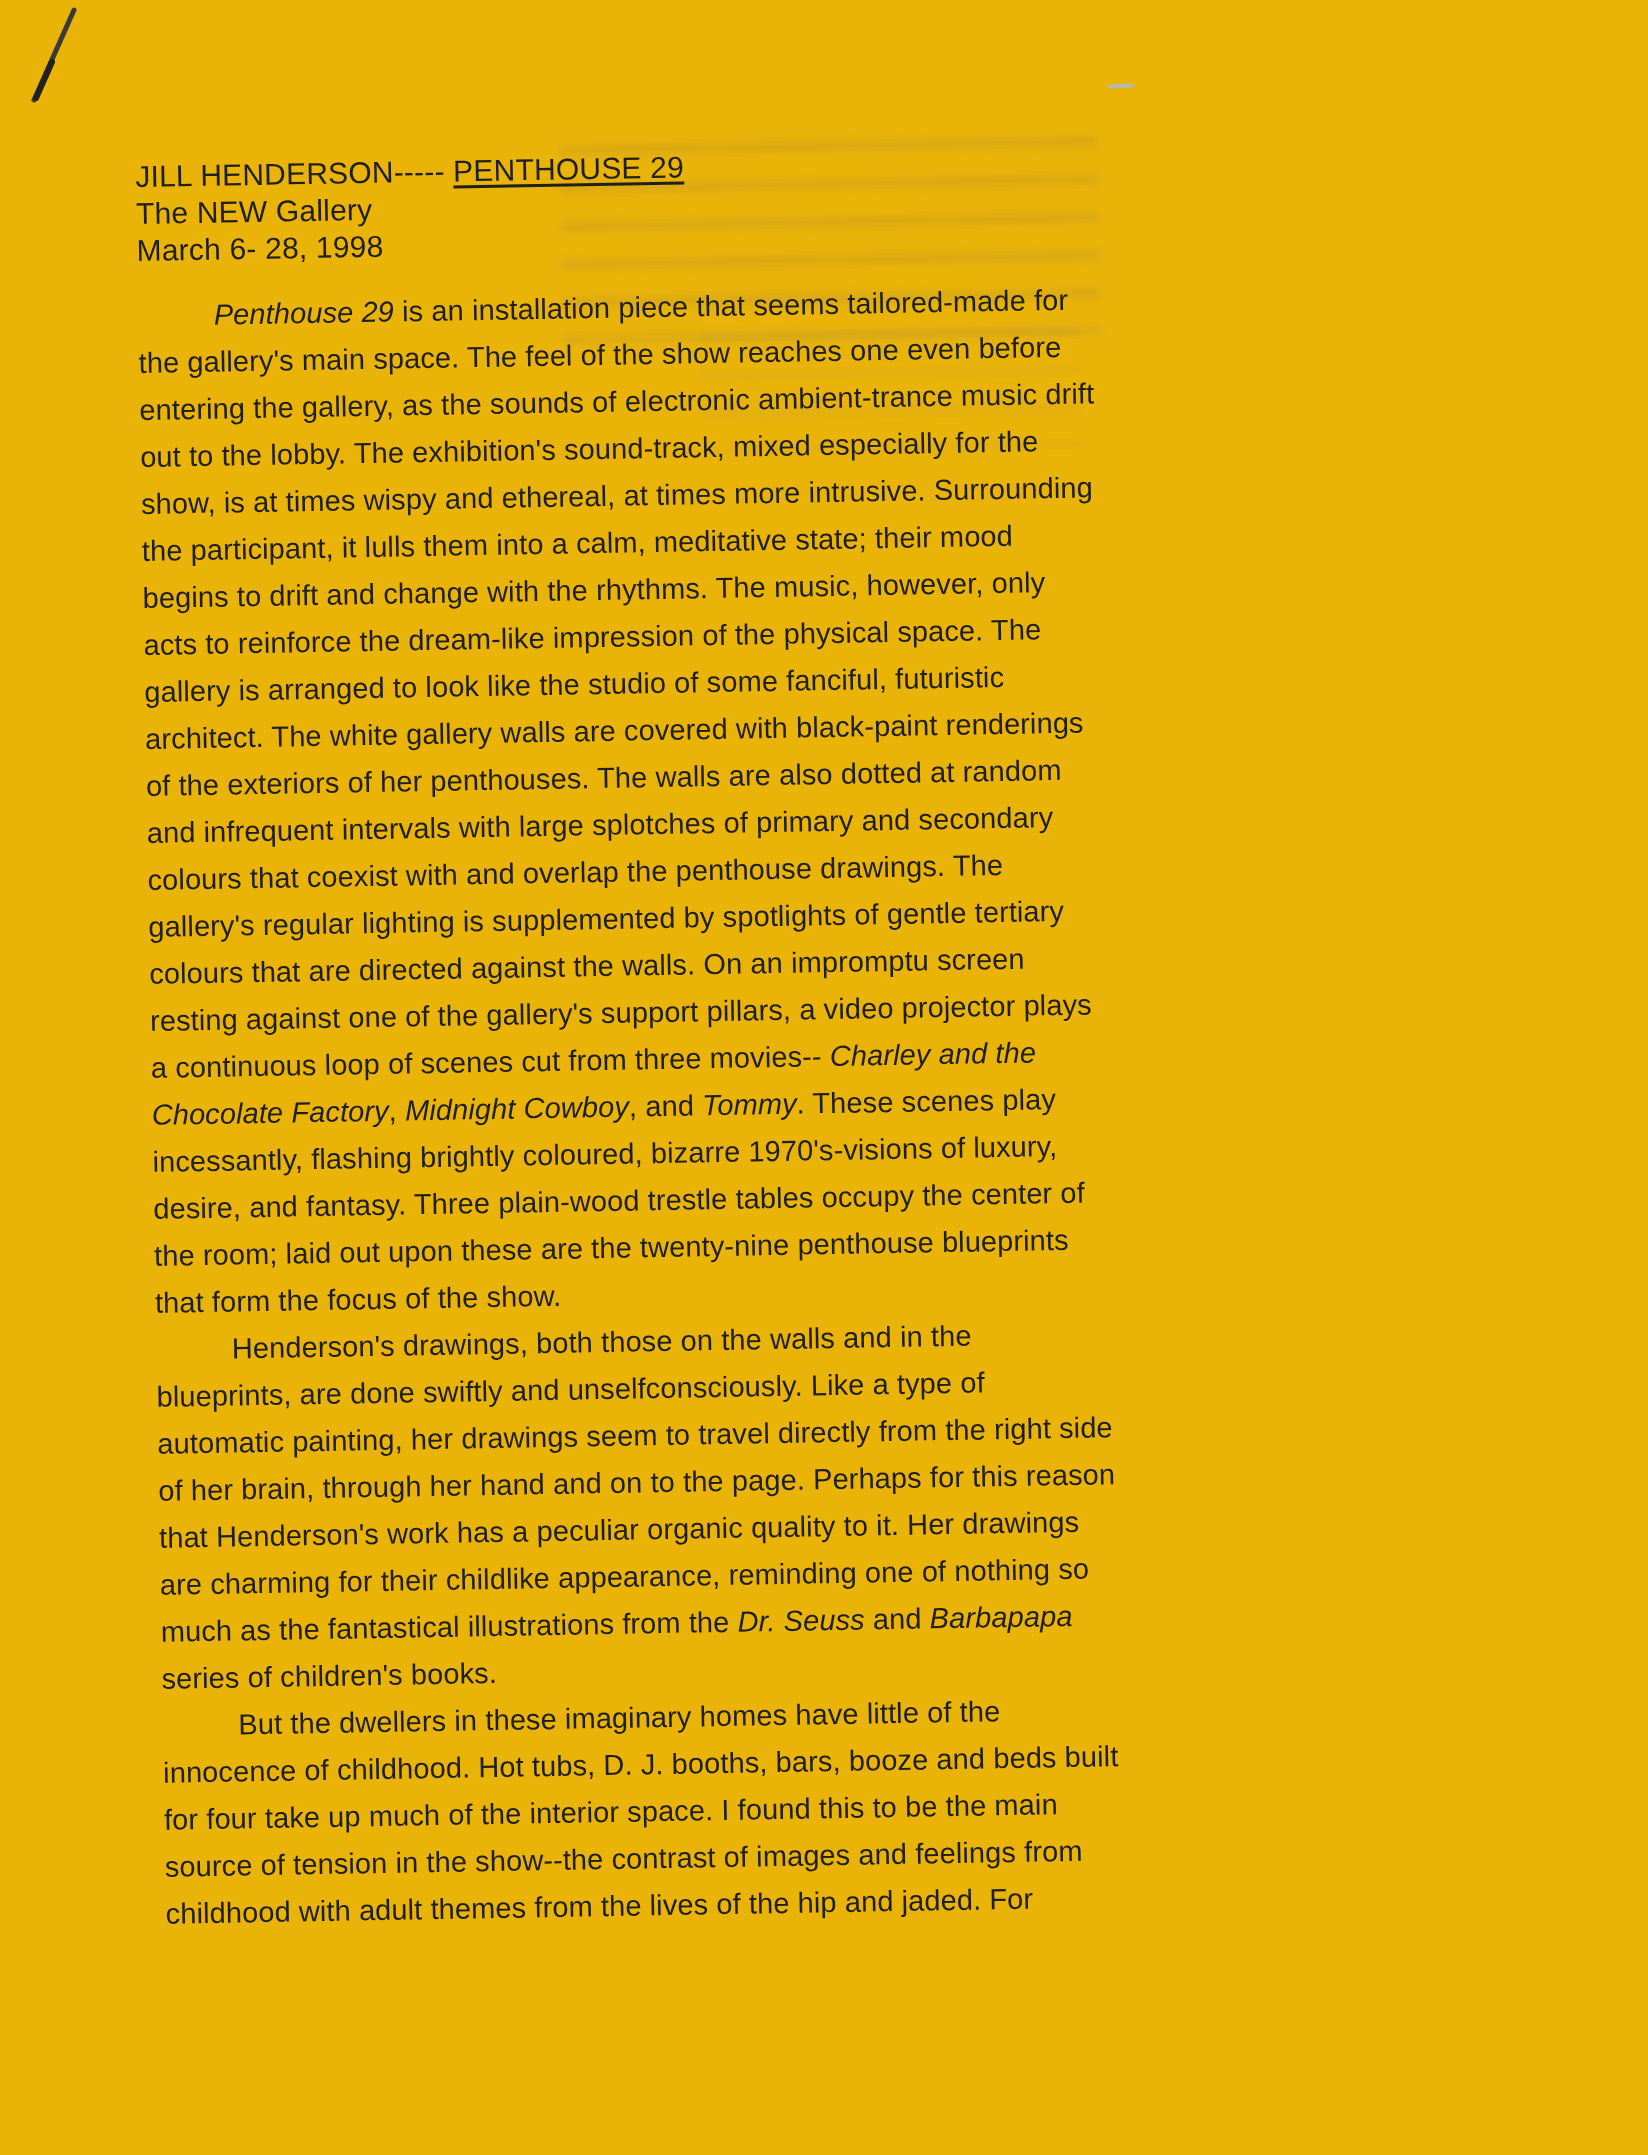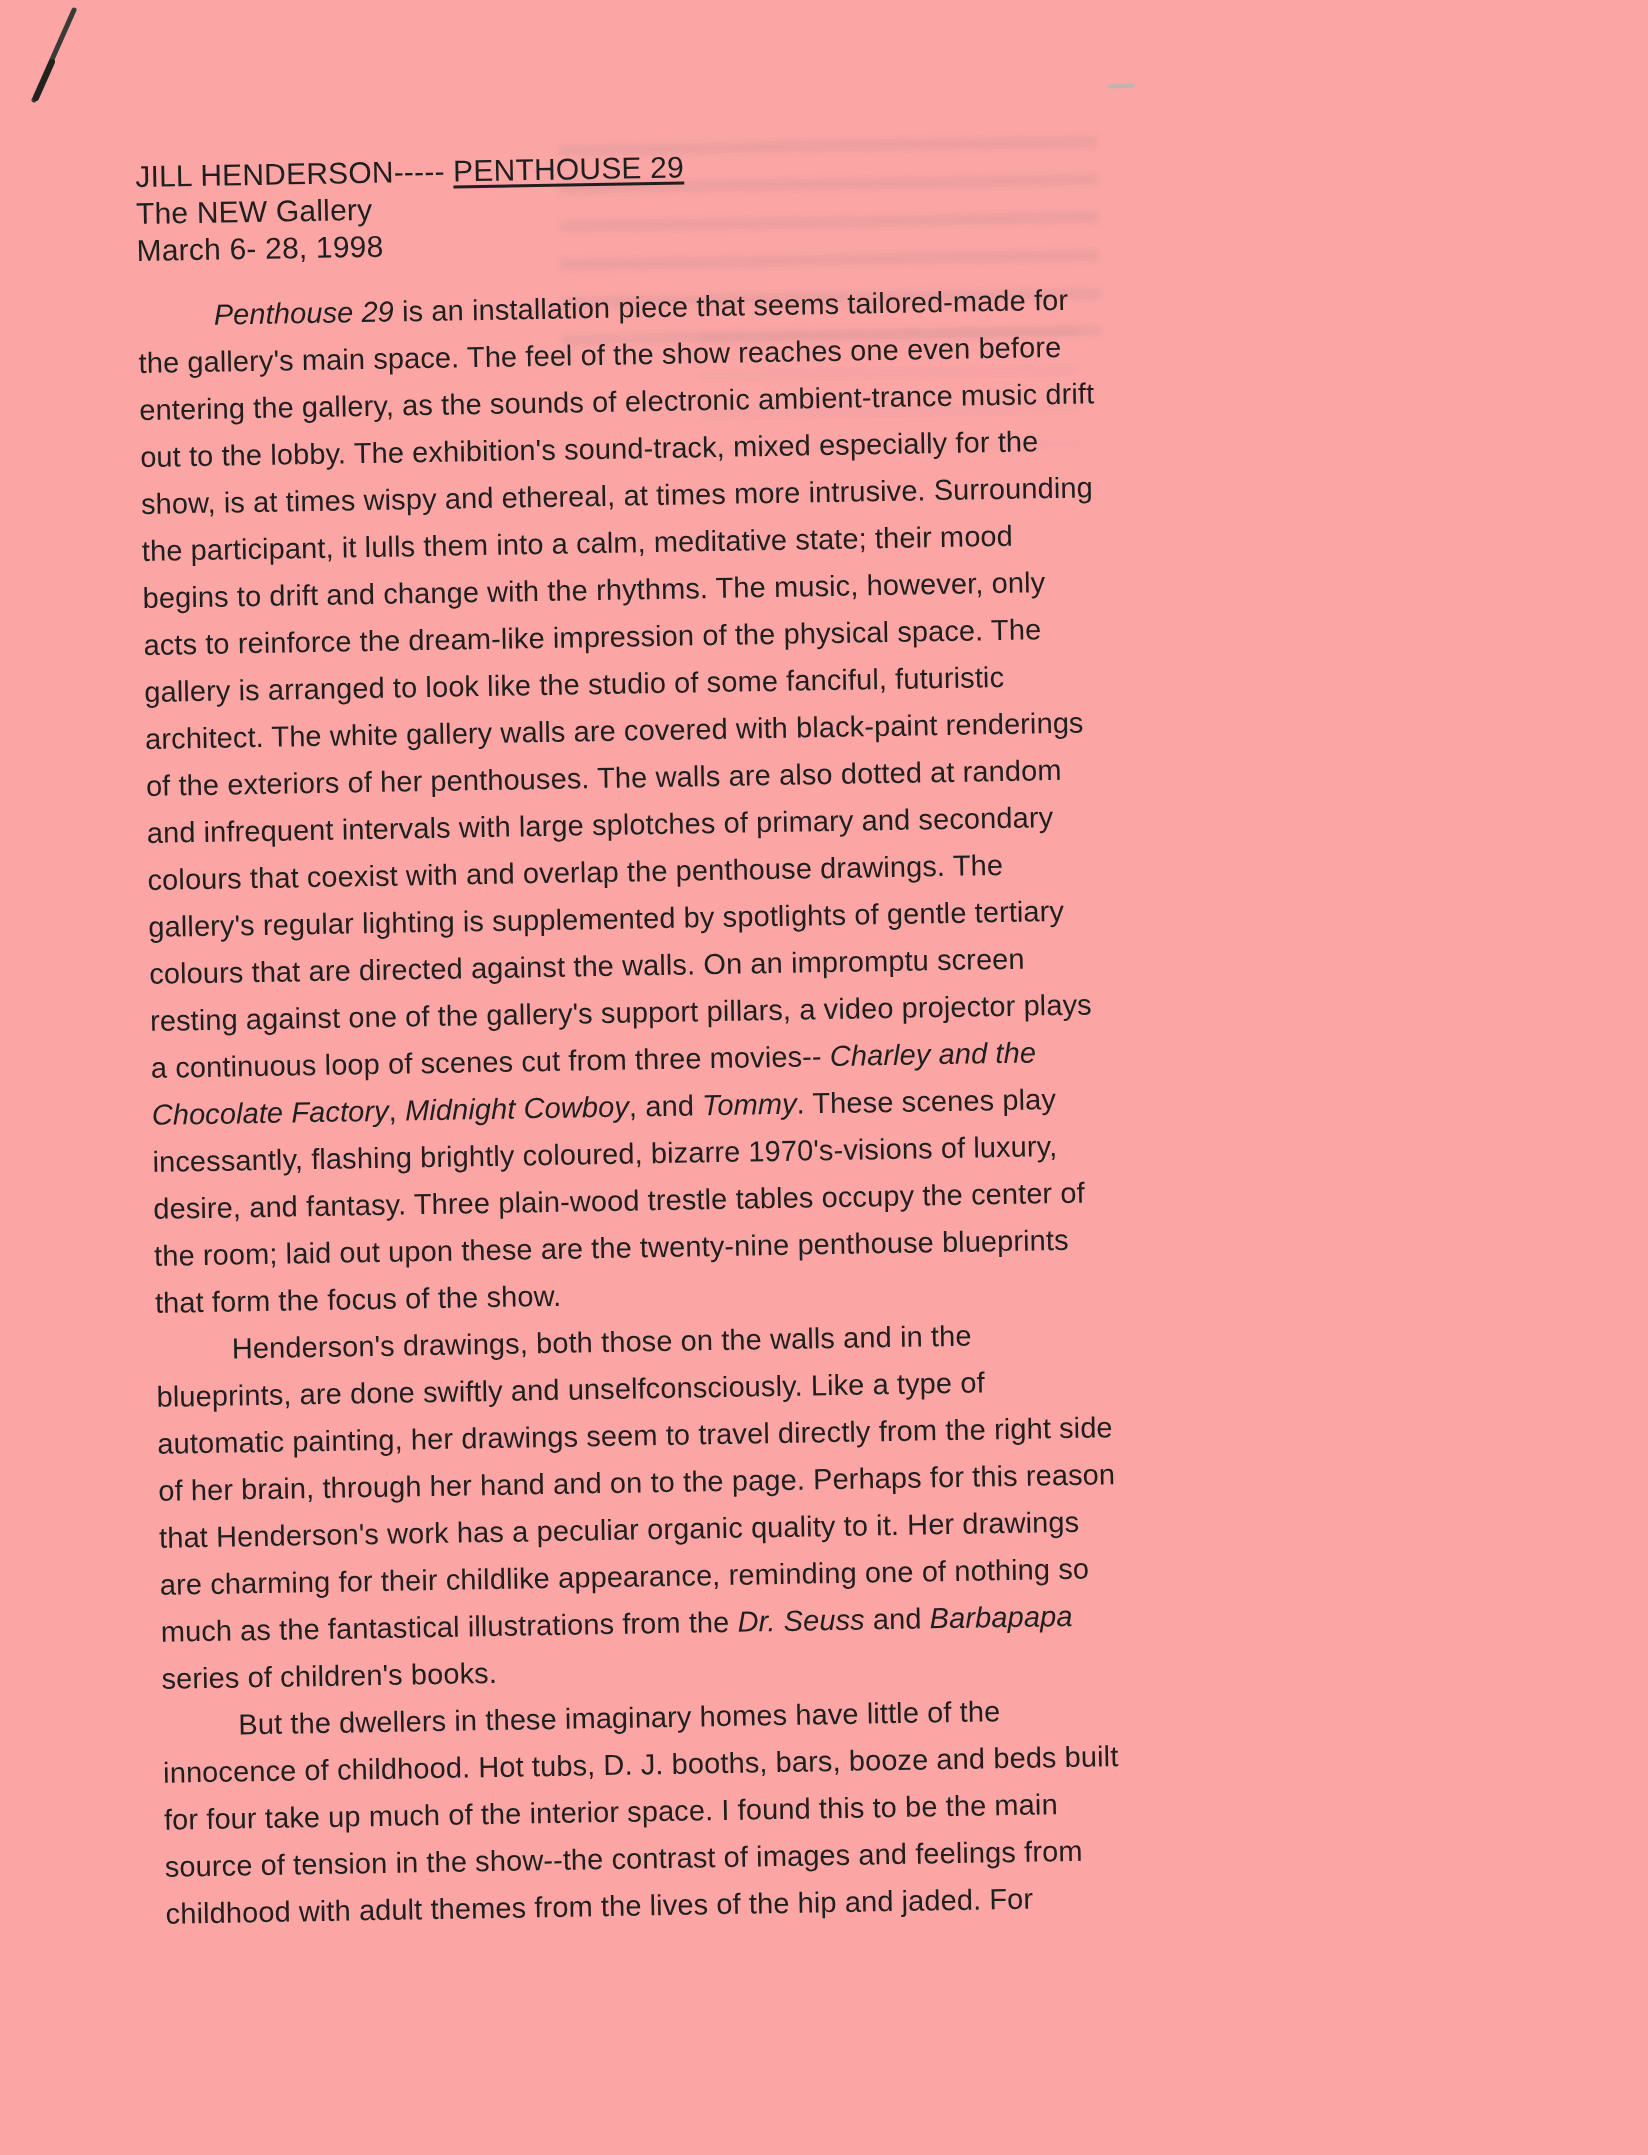--- a/index.html
+++ b/index.html
@@ -5,21 +5,21 @@
   html, body {
     margin: 0;
     padding: 0;
     background: #e8e6e1;
   }
   .page {
     position: relative;
     width: 1648px;
     height: 2155px;
     margin: 0 auto;
-    background: #fca5a5;
+    background: #eab308;
     overflow: hidden;
     font-family: "Liberation Sans", sans-serif;
   }
   
   .ghosting {
     position: absolute;
     left: 560px;
     top: 140px;
     width: 540px;
     height: 200px;

